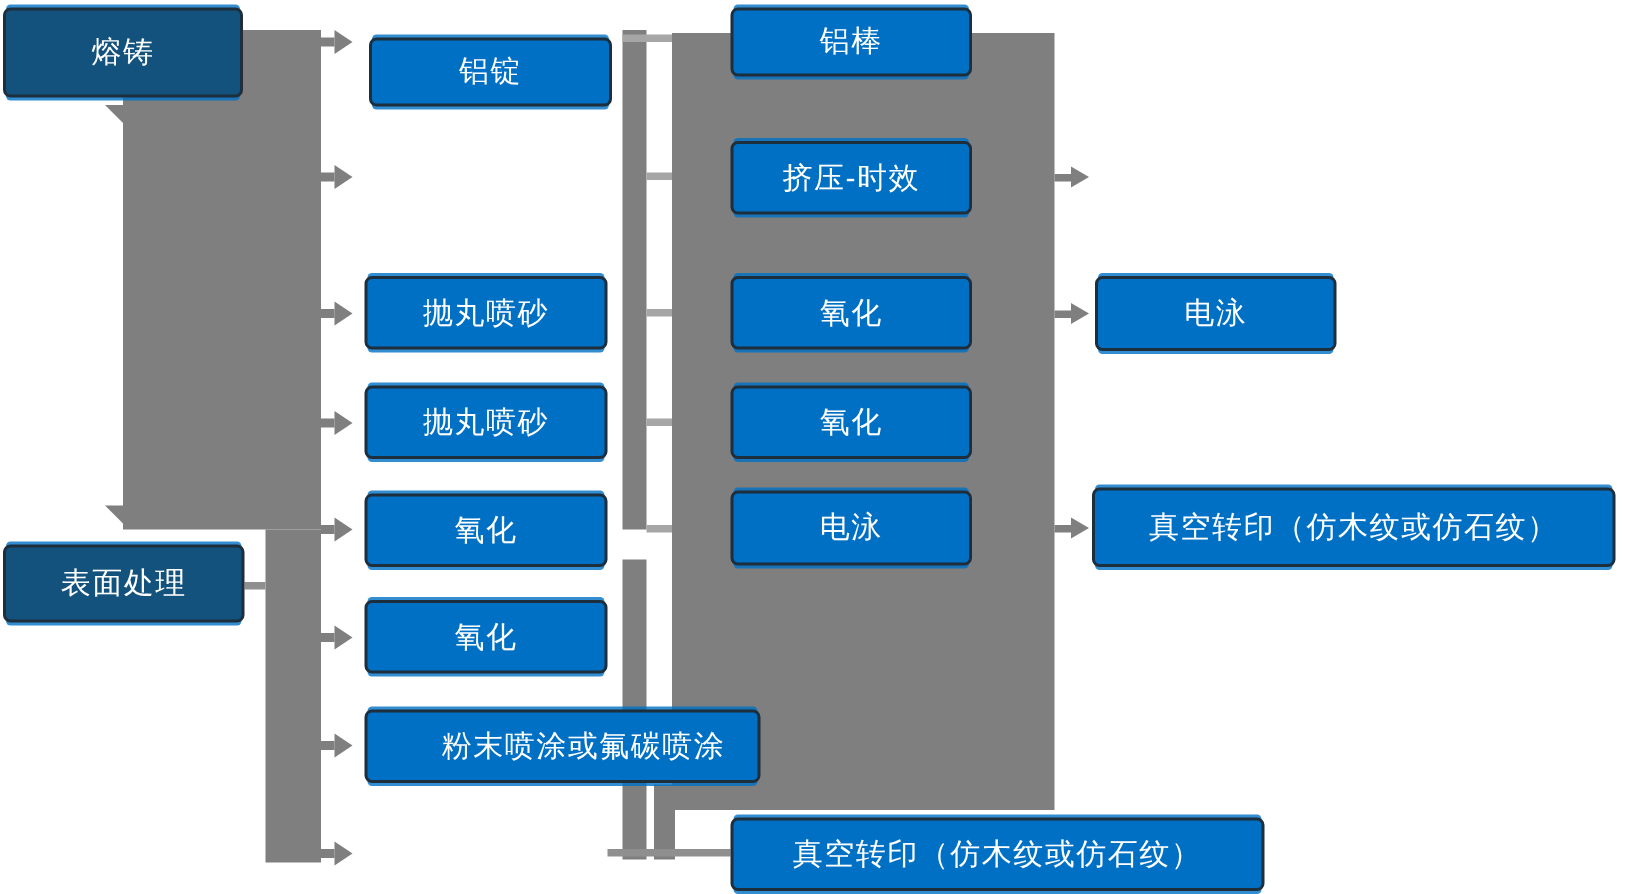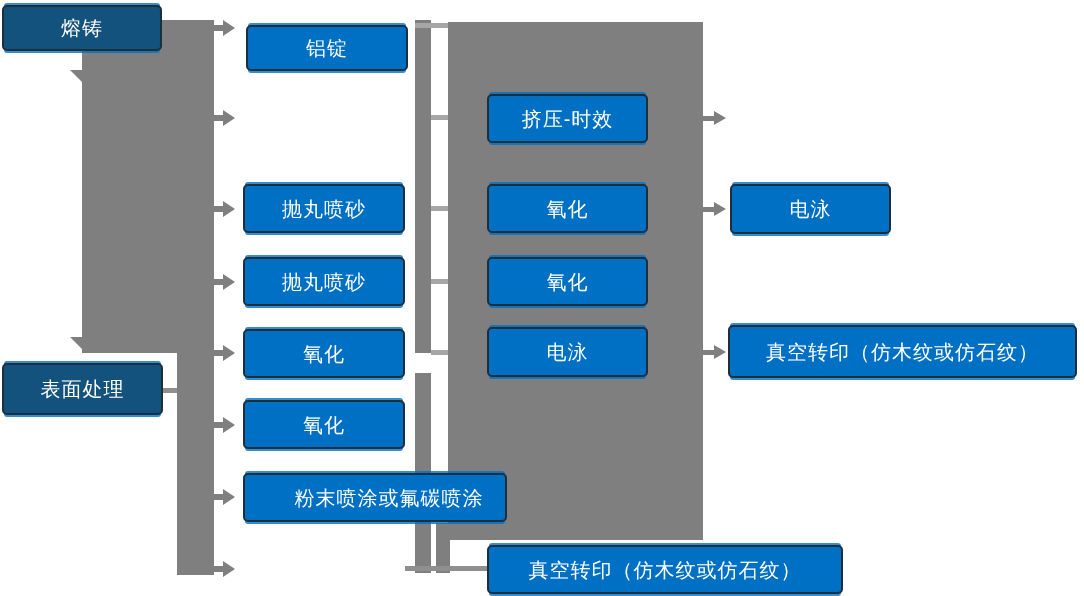--- a/index.html
+++ b/index.html
@@ -10,21 +10,21 @@
   
   .node{
     position:absolute;display:flex;align-items:center;justify-content:center;
     box-sizing:border-box;border:2px solid #1d2e3d;border-radius:5px;
     color:#ffffff;font-size:20px;line-height:1;letter-spacing:1px;
     background:#0070c4;z-index:2;
     box-shadow:0 -4px 0 -2px rgba(0,113,197,.8),0 4px 0 -2px rgba(0,113,197,.8);
   }
   .node.dark{background:#14527e;}
   
-  #c1r1{left:2px;top:5px;width:160px;height:46px;}
+  #c1r1{left:2px;top:5px;width:160px;height:60px;}
   #c1r2{left:2px;top:93px;width:160px;height:50px;}
   #c1r3{left:2px;top:363px;width:161px;height:52px;}
   #c2r1{left:246px;top:5px;width:162px;height:46px;margin-top:20px;}
   #c2r2{left:243px;top:94px;width:162px;height:49px;}
   #c2r3{left:243px;top:184px;width:162px;height:49px;}
   #c2r4{left:243px;top:257px;width:162px;height:49px;}
   #c2r5{left:243px;top:329px;width:162px;height:49px;}
   #c2r6{left:243px;top:400px;width:162px;height:49px;}
   #c2r7{left:243px;top:473px;width:264px;height:49px;padding-left:28px;}
   #c2r8{left:243px;top:545px;width:162px;height:48px;}
@@ -118,20 +118,21 @@
   <div class="node dark" id="c1r1">熔铸</div>
   <div class="node dark" id="c1r3">表面处理</div>
 
   <div class="node" id="c2r1">铝锭</div>
   <div class="node" id="c2r3">抛丸喷砂</div>
   <div class="node" id="c2r4">抛丸喷砂</div>
   <div class="node" id="c2r5">氧化</div>
   <div class="node" id="c2r6">氧化</div>
   <div class="node" id="c2r7">粉末喷涂或氟碳喷涂</div>
 
+  <div class="node" id="c3r1">铝棒</div>
   <div class="node" id="c3r2">挤压-时效</div>
   <div class="node" id="c3r3">氧化</div>
   <div class="node" id="c3r4">氧化</div>
   <div class="node" id="c3r5">电泳</div>
 
   <div class="node" id="c4r3">电泳</div>
   <div class="node" id="c4r5">真空转印（仿木纹或仿石纹）</div>
 
   <div class="node" id="cbot">真空转印（仿木纹或仿石纹）</div>
 

